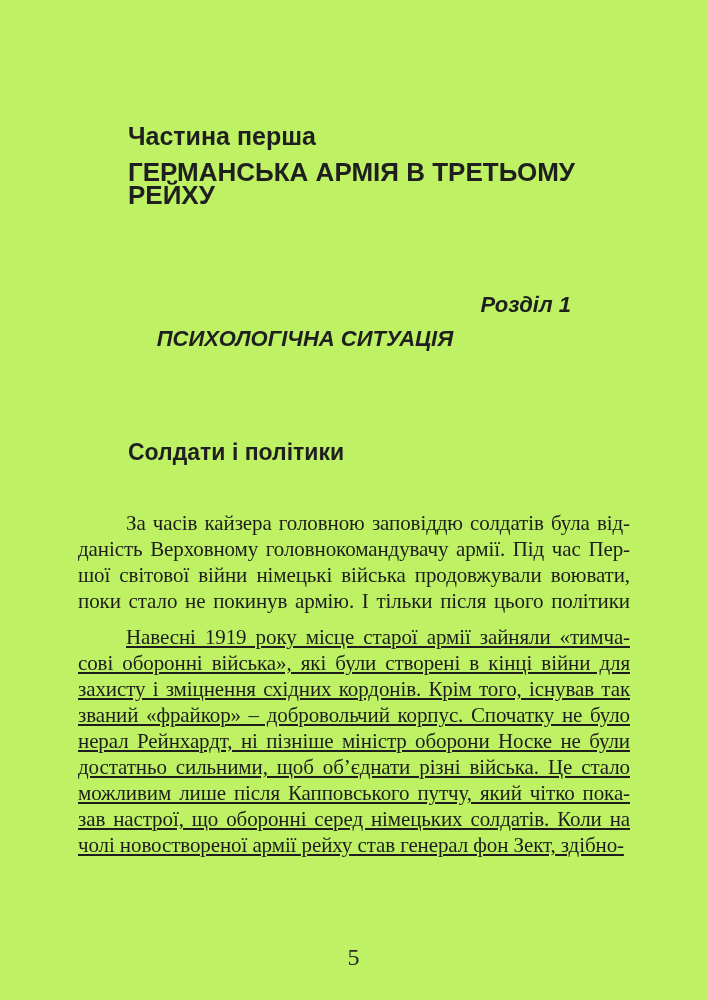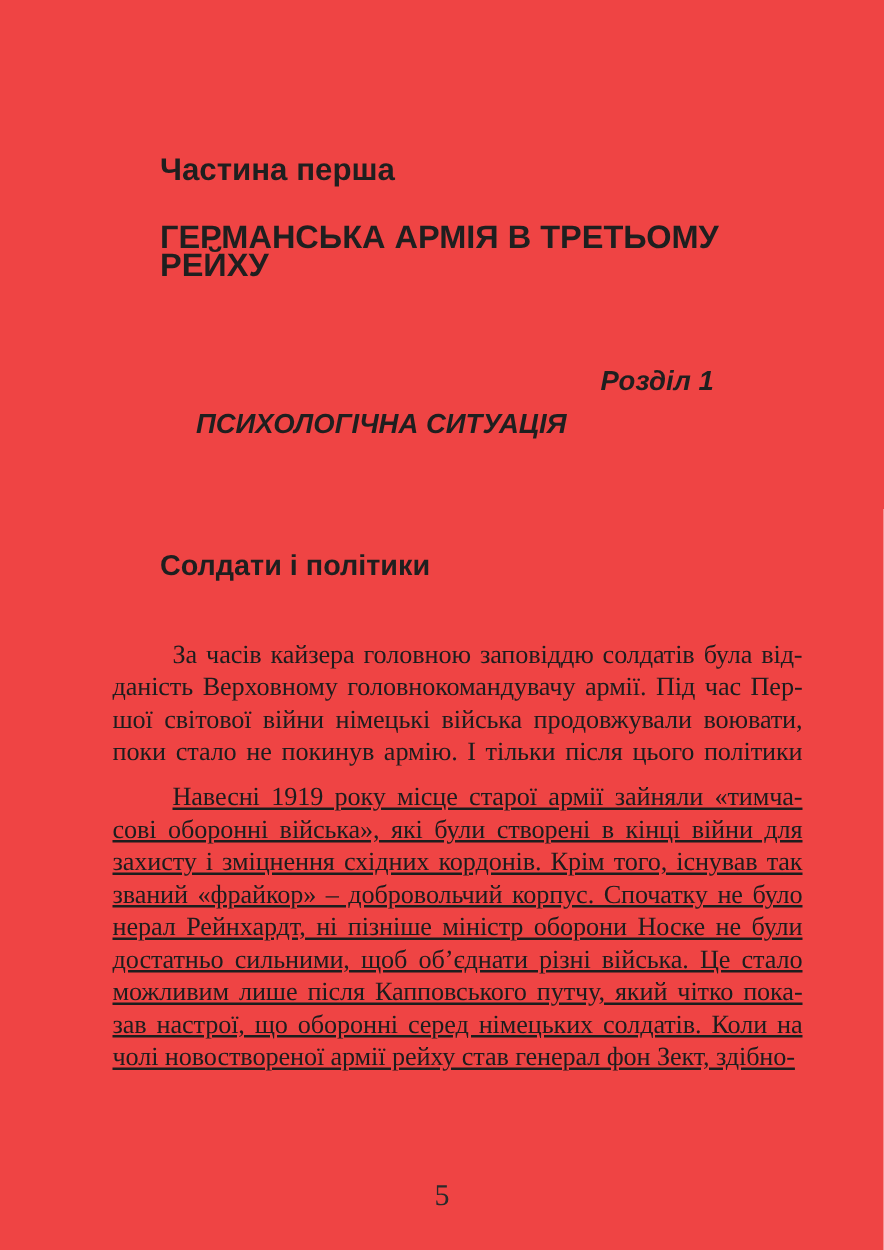--- a/index.html
+++ b/index.html
@@ -5,39 +5,39 @@
 <style>
   html, body {
     margin: 0;
     padding: 0;
     background: #ffffff;
   }
   .page {
     position: relative;
     width: 707px;
     height: 1000px;
-    background: #ef4444;
+    background: #bef264;
     overflow: hidden;
     color: #1c1c1c;
   }
   .part-label {
     position: absolute;
     left: 128px;
     top: 121px;
     font-family: "Liberation Sans", sans-serif;
     font-weight: 700;
     font-size: 25px;
     line-height: 30px;
     color: #1f1f1f;
     white-space: nowrap;
   }
   .part-title {
     position: absolute;
     left: 128px;
-    top: 178px;
+    top: 161px;
     font-family: "Liberation Sans", sans-serif;
     font-weight: 700;
     font-size: 26px;
     line-height: 23px;
     color: #1f1f1f;
     white-space: nowrap;
   }
   .chapter-label {
     position: absolute;
     left: 0;
@@ -78,21 +78,20 @@
   .body-text {
     position: absolute;
     left: 78px;
     top: 510px;
     width: 552px;
     font-family: "Liberation Serif", serif;
     font-size: 21px;
     line-height: 26px;
     color: #1d1d1d;
     letter-spacing: -0.1px;
-    margin-left: 12px;
   }
   .paragraph + .paragraph {
     margin-top: 10px;
     text-decoration: underline;
   }
   .line {
     text-align: justify;
     text-align-last: justify;
     text-justify: inter-word;
     height: 26px;

